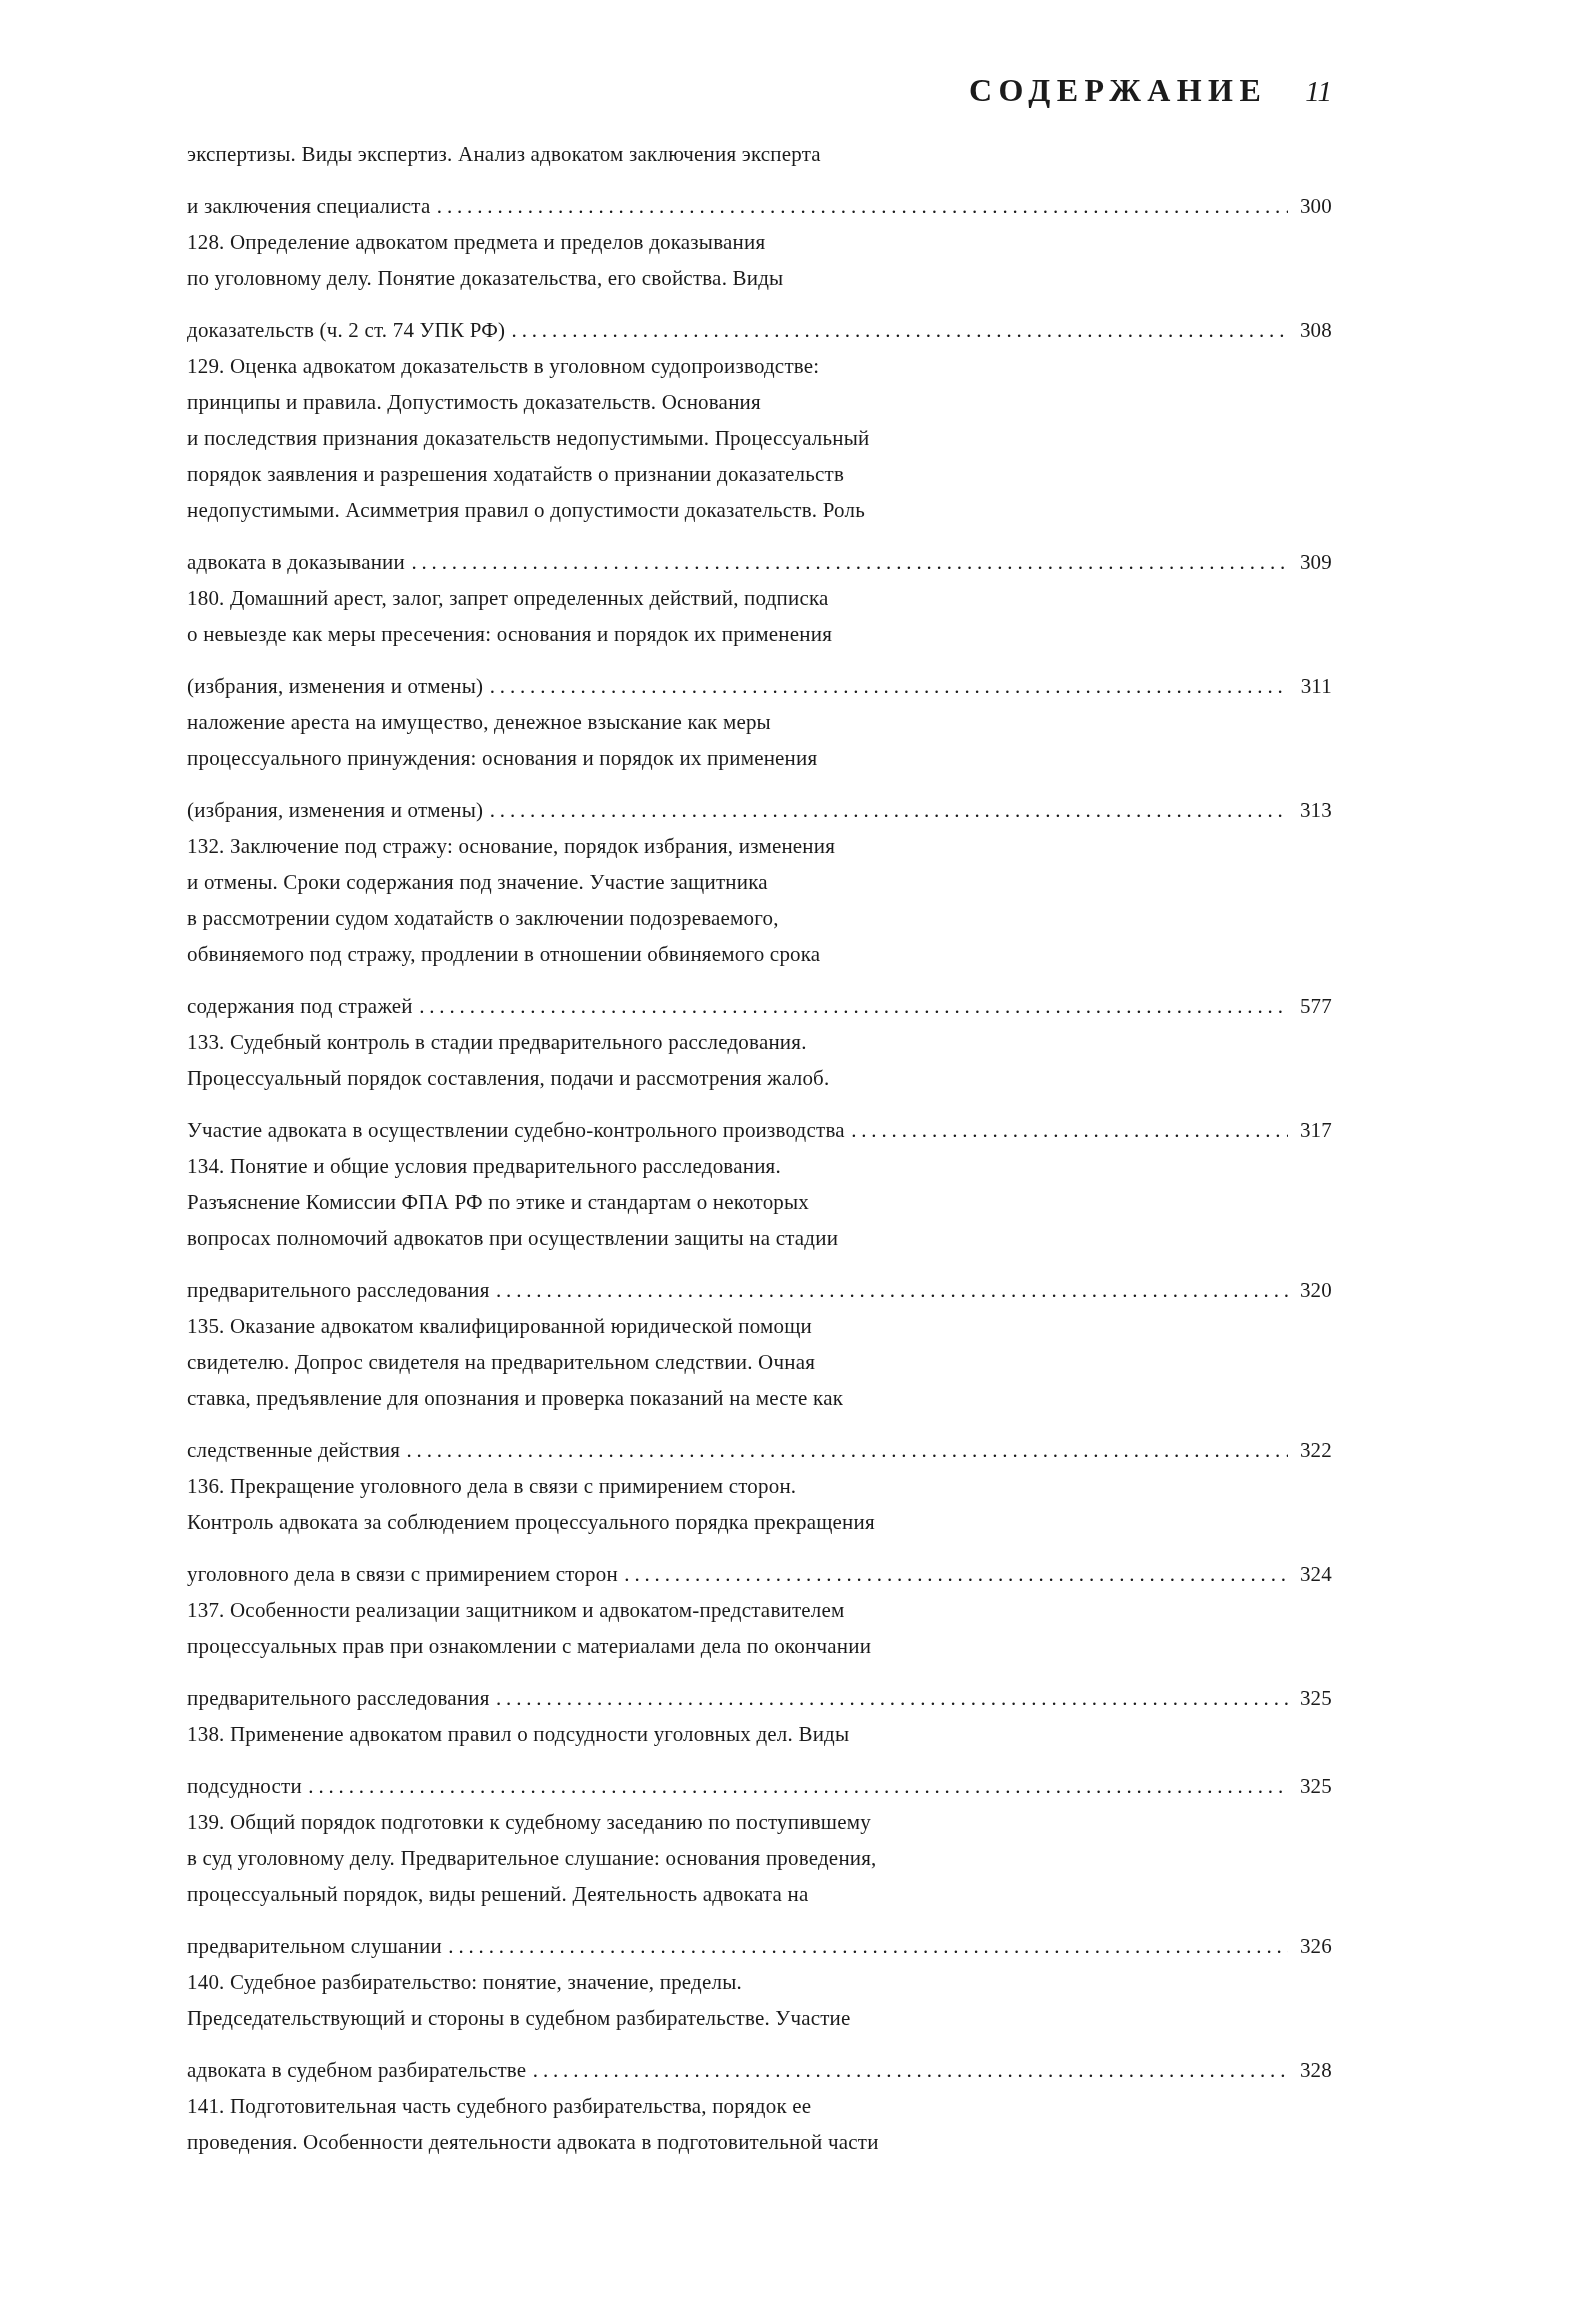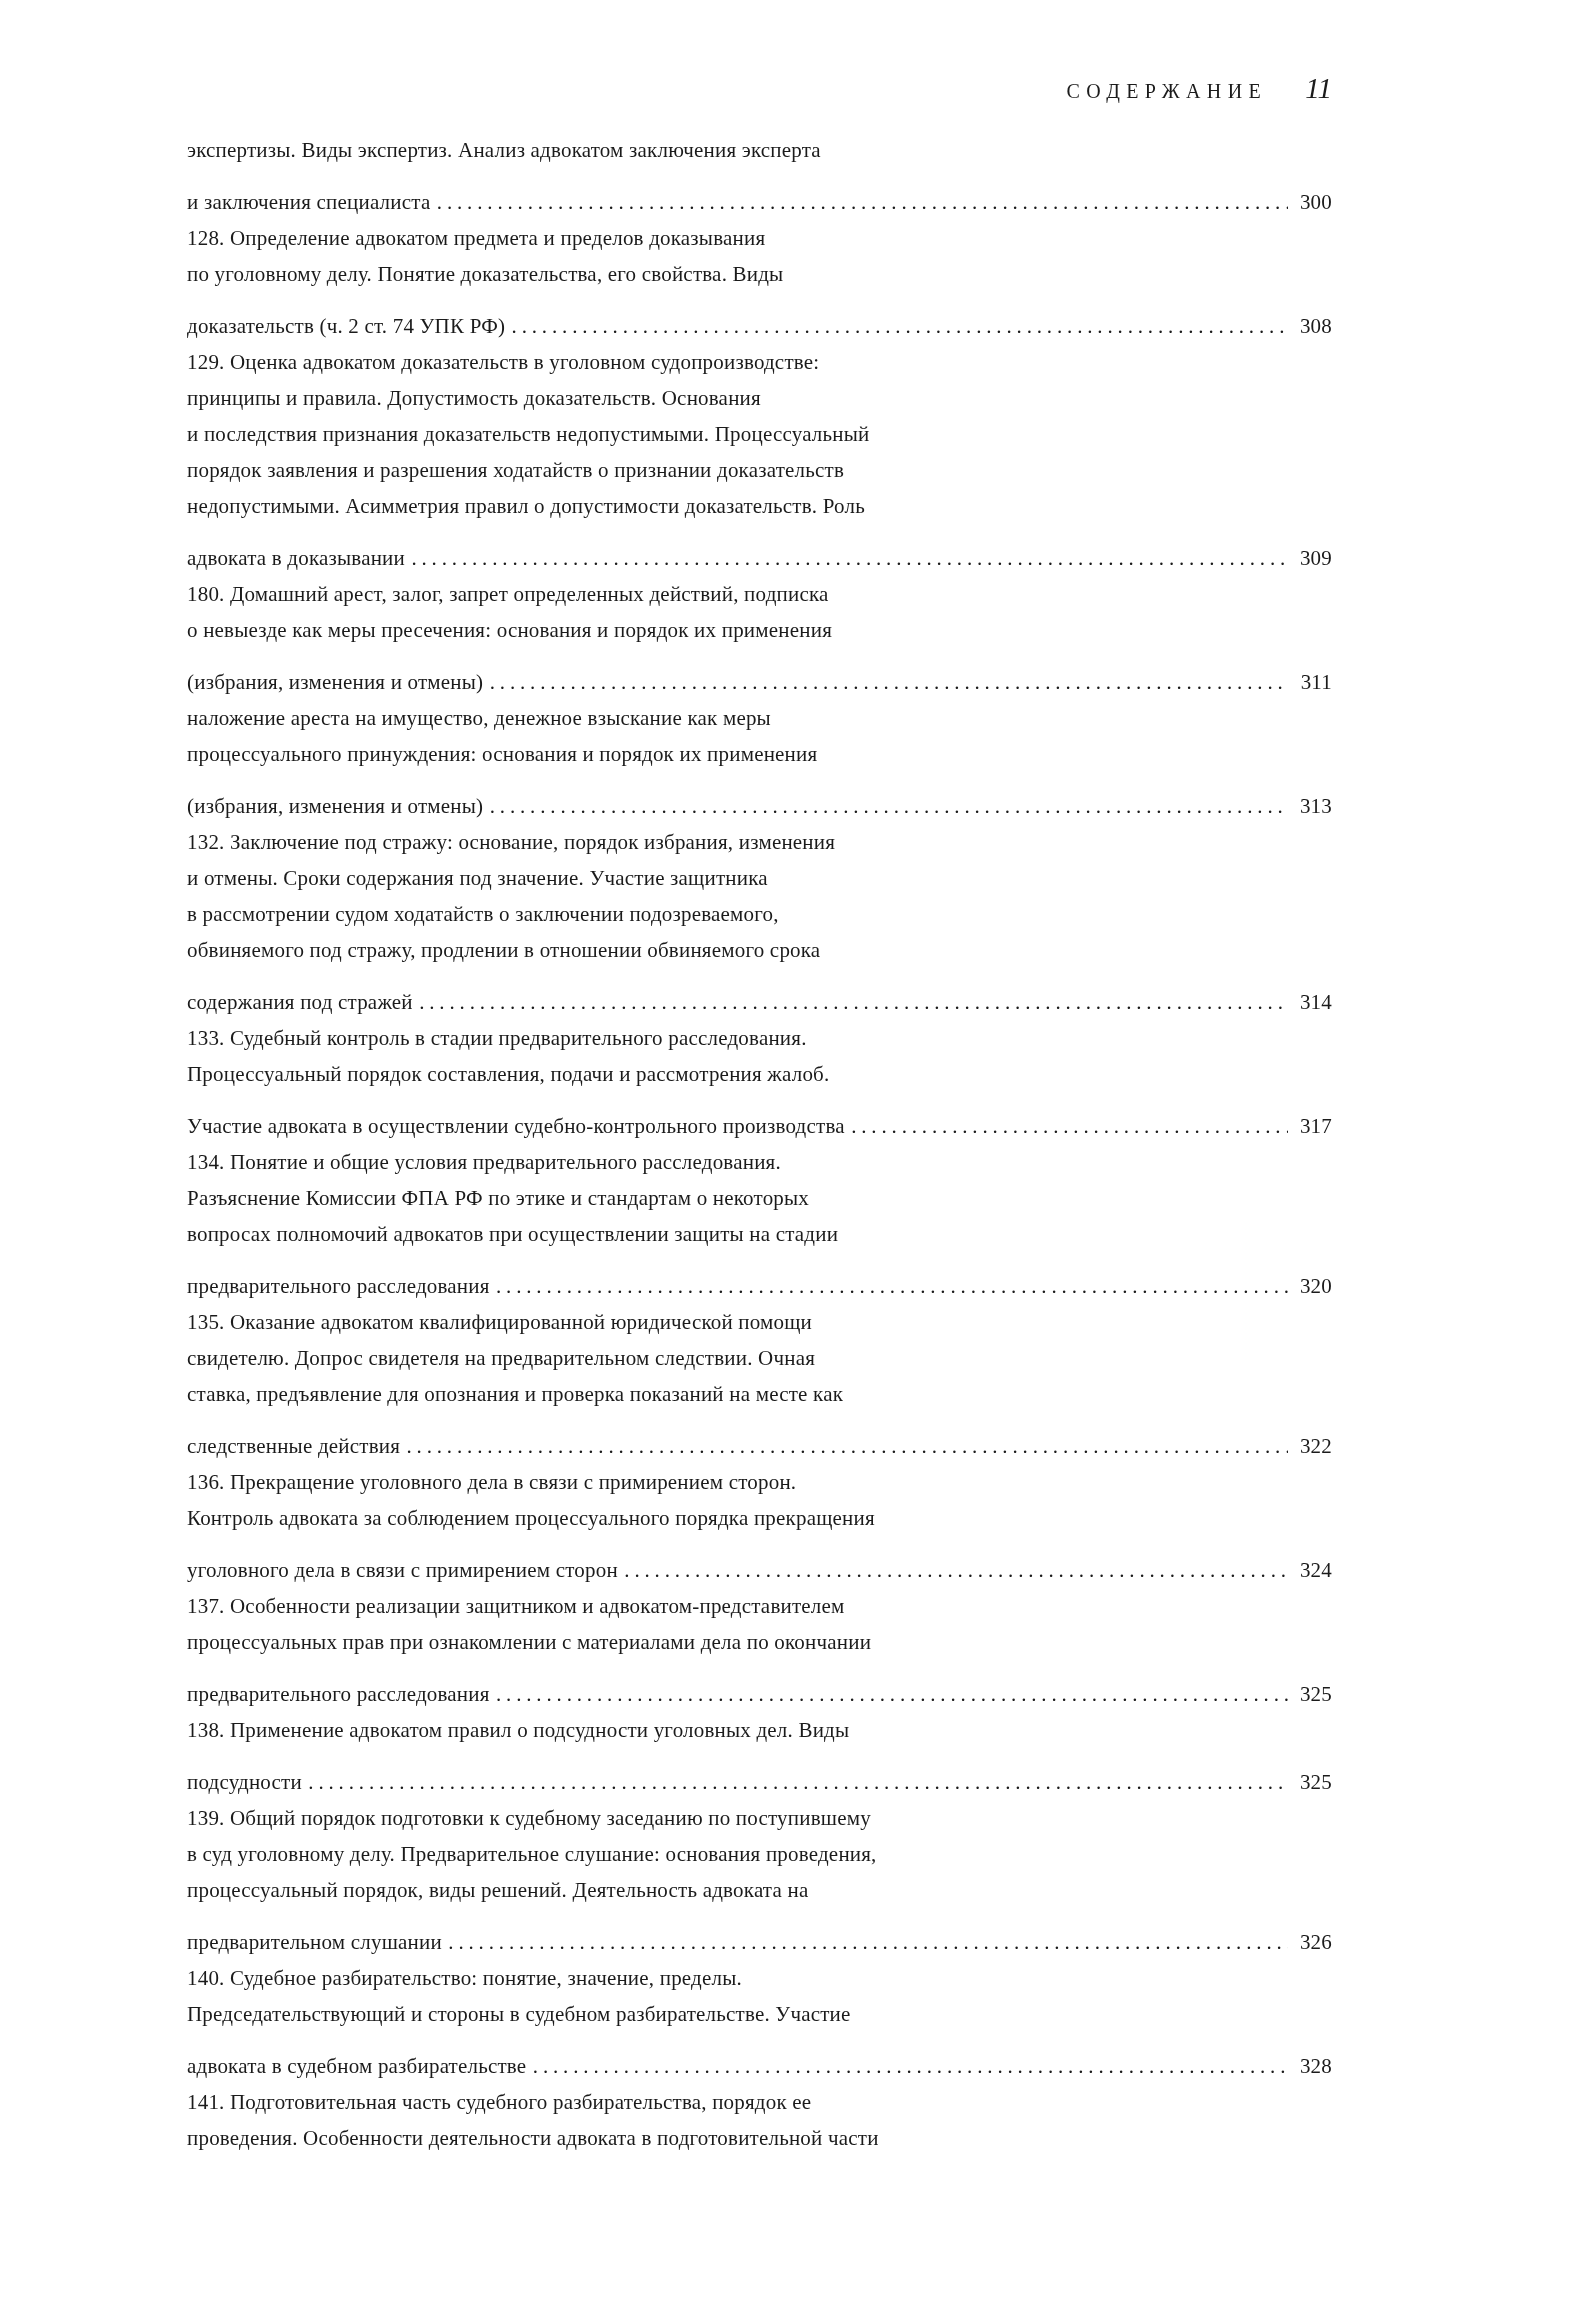--- a/index.html
+++ b/index.html
@@ -22,23 +22,23 @@
     background: #ffffff;
   }
   .running-head {
     display: flex;
     justify-content: flex-end;
     align-items: baseline;
     gap: 38px;
     margin-bottom: 27px;
   }
   .running-head .head-title {
-    font-size: 20px;
+    font-size: 32px;
     letter-spacing: 6.4px;
-    font-weight: 400;
+    font-weight: 700;
   }
   .running-head .head-folio {
     font-size: 29px;
     font-style: italic;
   }
   .toc {
     font-size: 21px;
     line-height: 36px;
     letter-spacing: 0.2px;
   }
@@ -128,21 +128,21 @@
         </div>
       </div>
       <div class="entry">
         <div class="line"><span class="line-text">132. Заключение под стражу: основание, порядок избрания, изменения</span></div>
         <div class="line"><span class="line-text">и отмены. Сроки содержания под значение. Участие защитника</span></div>
         <div class="line"><span class="line-text">в рассмотрении судом ходатайств о заключении подозреваемого,</span></div>
         <div class="line"><span class="line-text">обвиняемого под стражу, продлении в отношении обвиняемого срока</span></div>
         <div class="line line-last">
           <span class="line-text">содержания под стражей</span>
           <span class="leader">. . . . . . . . . . . . . . . . . . . . . . . . . . . . . . . . . . . . . . . . . . . . . . . . . . . . . . . . . . . . . . . . . . . . . . . . . . . . . . . . . . . . . . . . . . . . . . . . . . . . . . . . . . . . . . . . . . . . . . . . . . . . . . . . . . . . . . . . . . . . . . . . . . . . . . . . . . . . . . . . </span>
-          <span class="pagenum">314</span>
+          <span class="pagenum">577</span>
         </div>
       </div>
       <div class="entry">
         <div class="line"><span class="line-text">133. Судебный контроль в стадии предварительного расследования.</span></div>
         <div class="line"><span class="line-text">Процессуальный порядок составления, подачи и рассмотрения жалоб.</span></div>
         <div class="line line-last">
           <span class="line-text">Участие адвоката в осуществлении судебно-контрольного производства</span>
           <span class="leader">. . . . . . . . . . . . . . . . . . . . . . . . . . . . . . . . . . . . . . . . . . . . . . . . . . . . . . . . . . . . . . . . . . . . . . . . . . . . . . . . . . . . . . . . . . . . . . . . . . . . . . . . . . . . . . . . . . . . . . . . . . . . . . . . . . . . . . . . . . . . . . . . . . . . . . . . . . . . . . . . </span>
           <span class="pagenum">317</span>
         </div>

